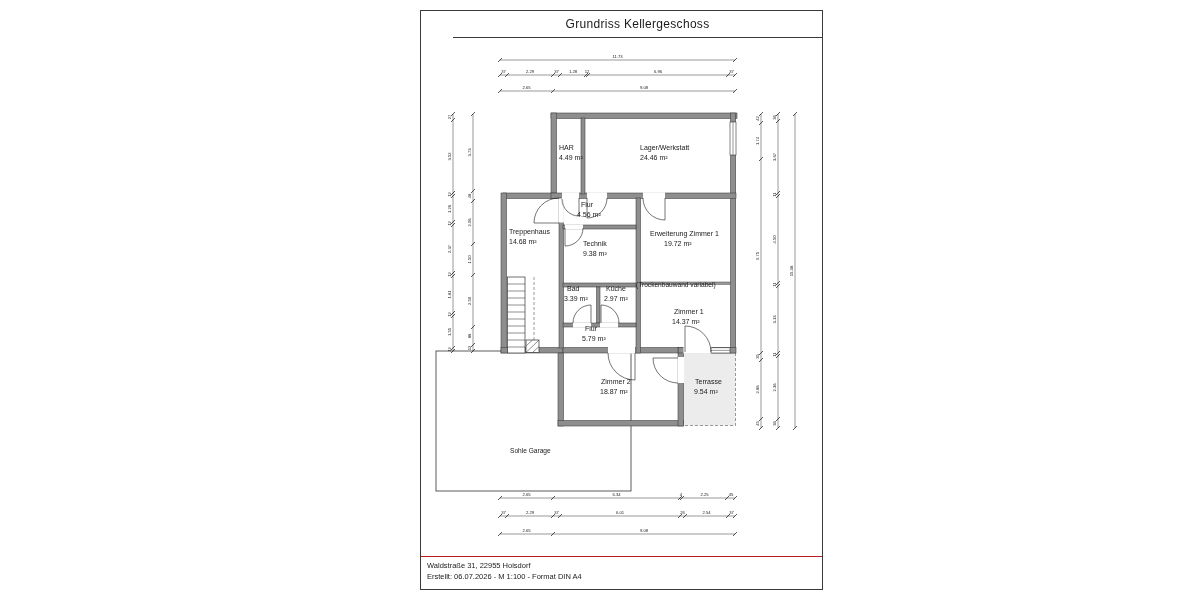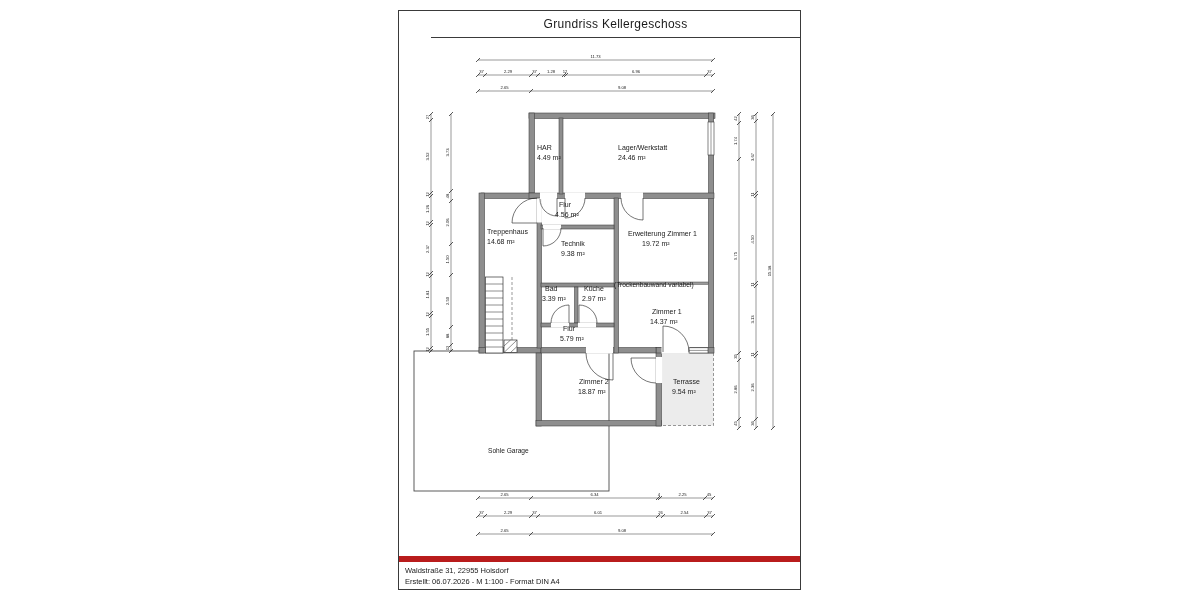--- a/index.html
+++ b/index.html
@@ -1,20 +1,20 @@
 <!DOCTYPE html>
 <html><head>
 <meta charset="utf-8">
 <style>
   html,body{margin:0;padding:0;background:#ffffff;}
   body{width:1200px;height:600px;position:relative;font-family:"Liberation Sans",sans-serif;overflow:hidden;}
-  .page{position:absolute;left:398px;top:10px;width:403px;height:580px;background:#fff;border:1px solid #3a3a3a;box-sizing:border-box;padding-left:32px;}
+  .page{position:absolute;left:420px;top:10px;width:403px;height:580px;background:#fff;border:1px solid #3a3a3a;box-sizing:border-box;padding-left:32px;}
   .titlebar{height:26px;border-bottom:1px solid #3a3a3a;display:flex;align-items:center;justify-content:center;}
   .titlebar span{font-size:12px;color:#1a1a1a;letter-spacing:.3px;}
-  .footer{position:absolute;left:0;right:0;bottom:0;height:33px;border-top:6px solid #b91c1c;padding:3px 6px;box-sizing:border-box;}
+  .footer{position:absolute;left:0;right:0;bottom:0;height:33px;border-top:1px solid #b91c1c;padding:3px 6px;box-sizing:border-box;}
   .footer div{font-size:7.5px;color:#222;line-height:1.5;}
   svg{position:absolute;left:0;top:26px;}
   .wall{fill:#8e8e8e;stroke:#3c3c3c;stroke-width:.55;}
   .wall-thin{fill:#9a9a9a;stroke:#3c3c3c;stroke-width:.45;}
   .gap{fill:#ffffff;stroke:none;}
   .door{stroke:#2b2b2b;stroke-width:.65;fill:none;}
   .win{fill:#fff;stroke:#333;stroke-width:.6;}
   .winline{stroke:#333;stroke-width:.5;}
   .thinline{stroke:#333;stroke-width:.7;fill:#fff;}
   .tread{stroke:#333;stroke-width:.55;}

